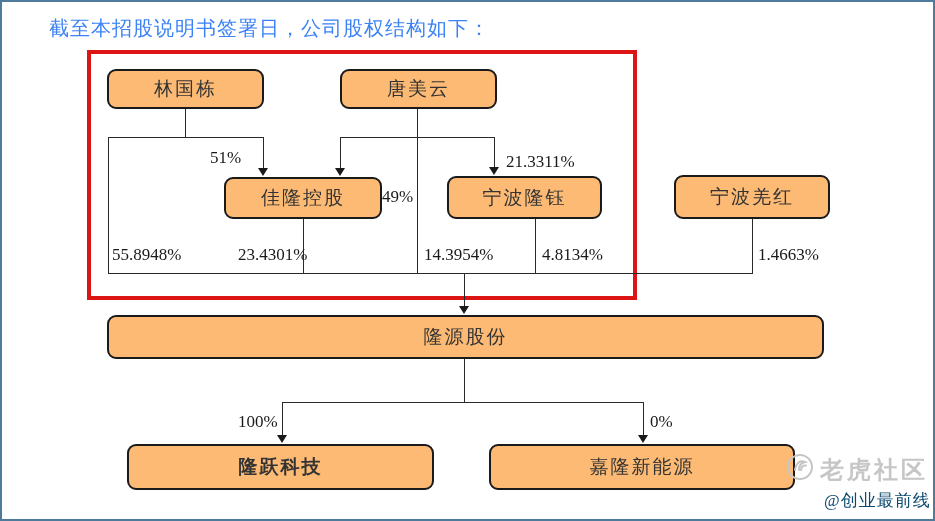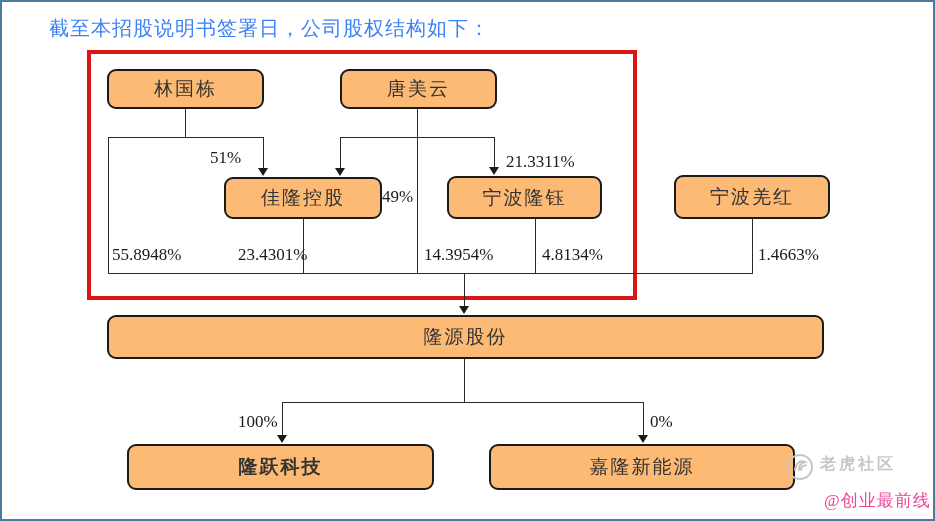--- a/index.html
+++ b/index.html
@@ -34,22 +34,22 @@
   .vline{width:1px;}
   .arrow{
     position:absolute;width:0;height:0;
     border-left:5px solid transparent;border-right:5px solid transparent;
     border-top:8px solid #1a1a1a;
   }
   .pct{
     position:absolute;font-size:17px;color:#1a1a1a;white-space:nowrap;
   }
   .wm{position:absolute;color:#c6c6c6;}
-  .wm-brand{left:818px;top:452px;font-size:16px;font-weight:bold;letter-spacing:3px;}
-  .wm-handle{left:822px;top:487px;font-size:17px;color:#ec4899;letter-spacing:1px;}
+  .wm-brand{left:818px;top:452px;font-size:24px;font-weight:bold;letter-spacing:3px;}
+  .wm-handle{left:822px;top:487px;font-size:17px;color:#0c4a6e;letter-spacing:1px;}
   .wm-logo{position:absolute;left:784px;top:451px;width:28px;height:28px;}
 </style>
 </head>
 <body>
 
 <div id="canvas">
 
   <div class="title">截至本招股说明书签署日，公司股权结构如下：</div>
 
   <div class="redbox"></div>

